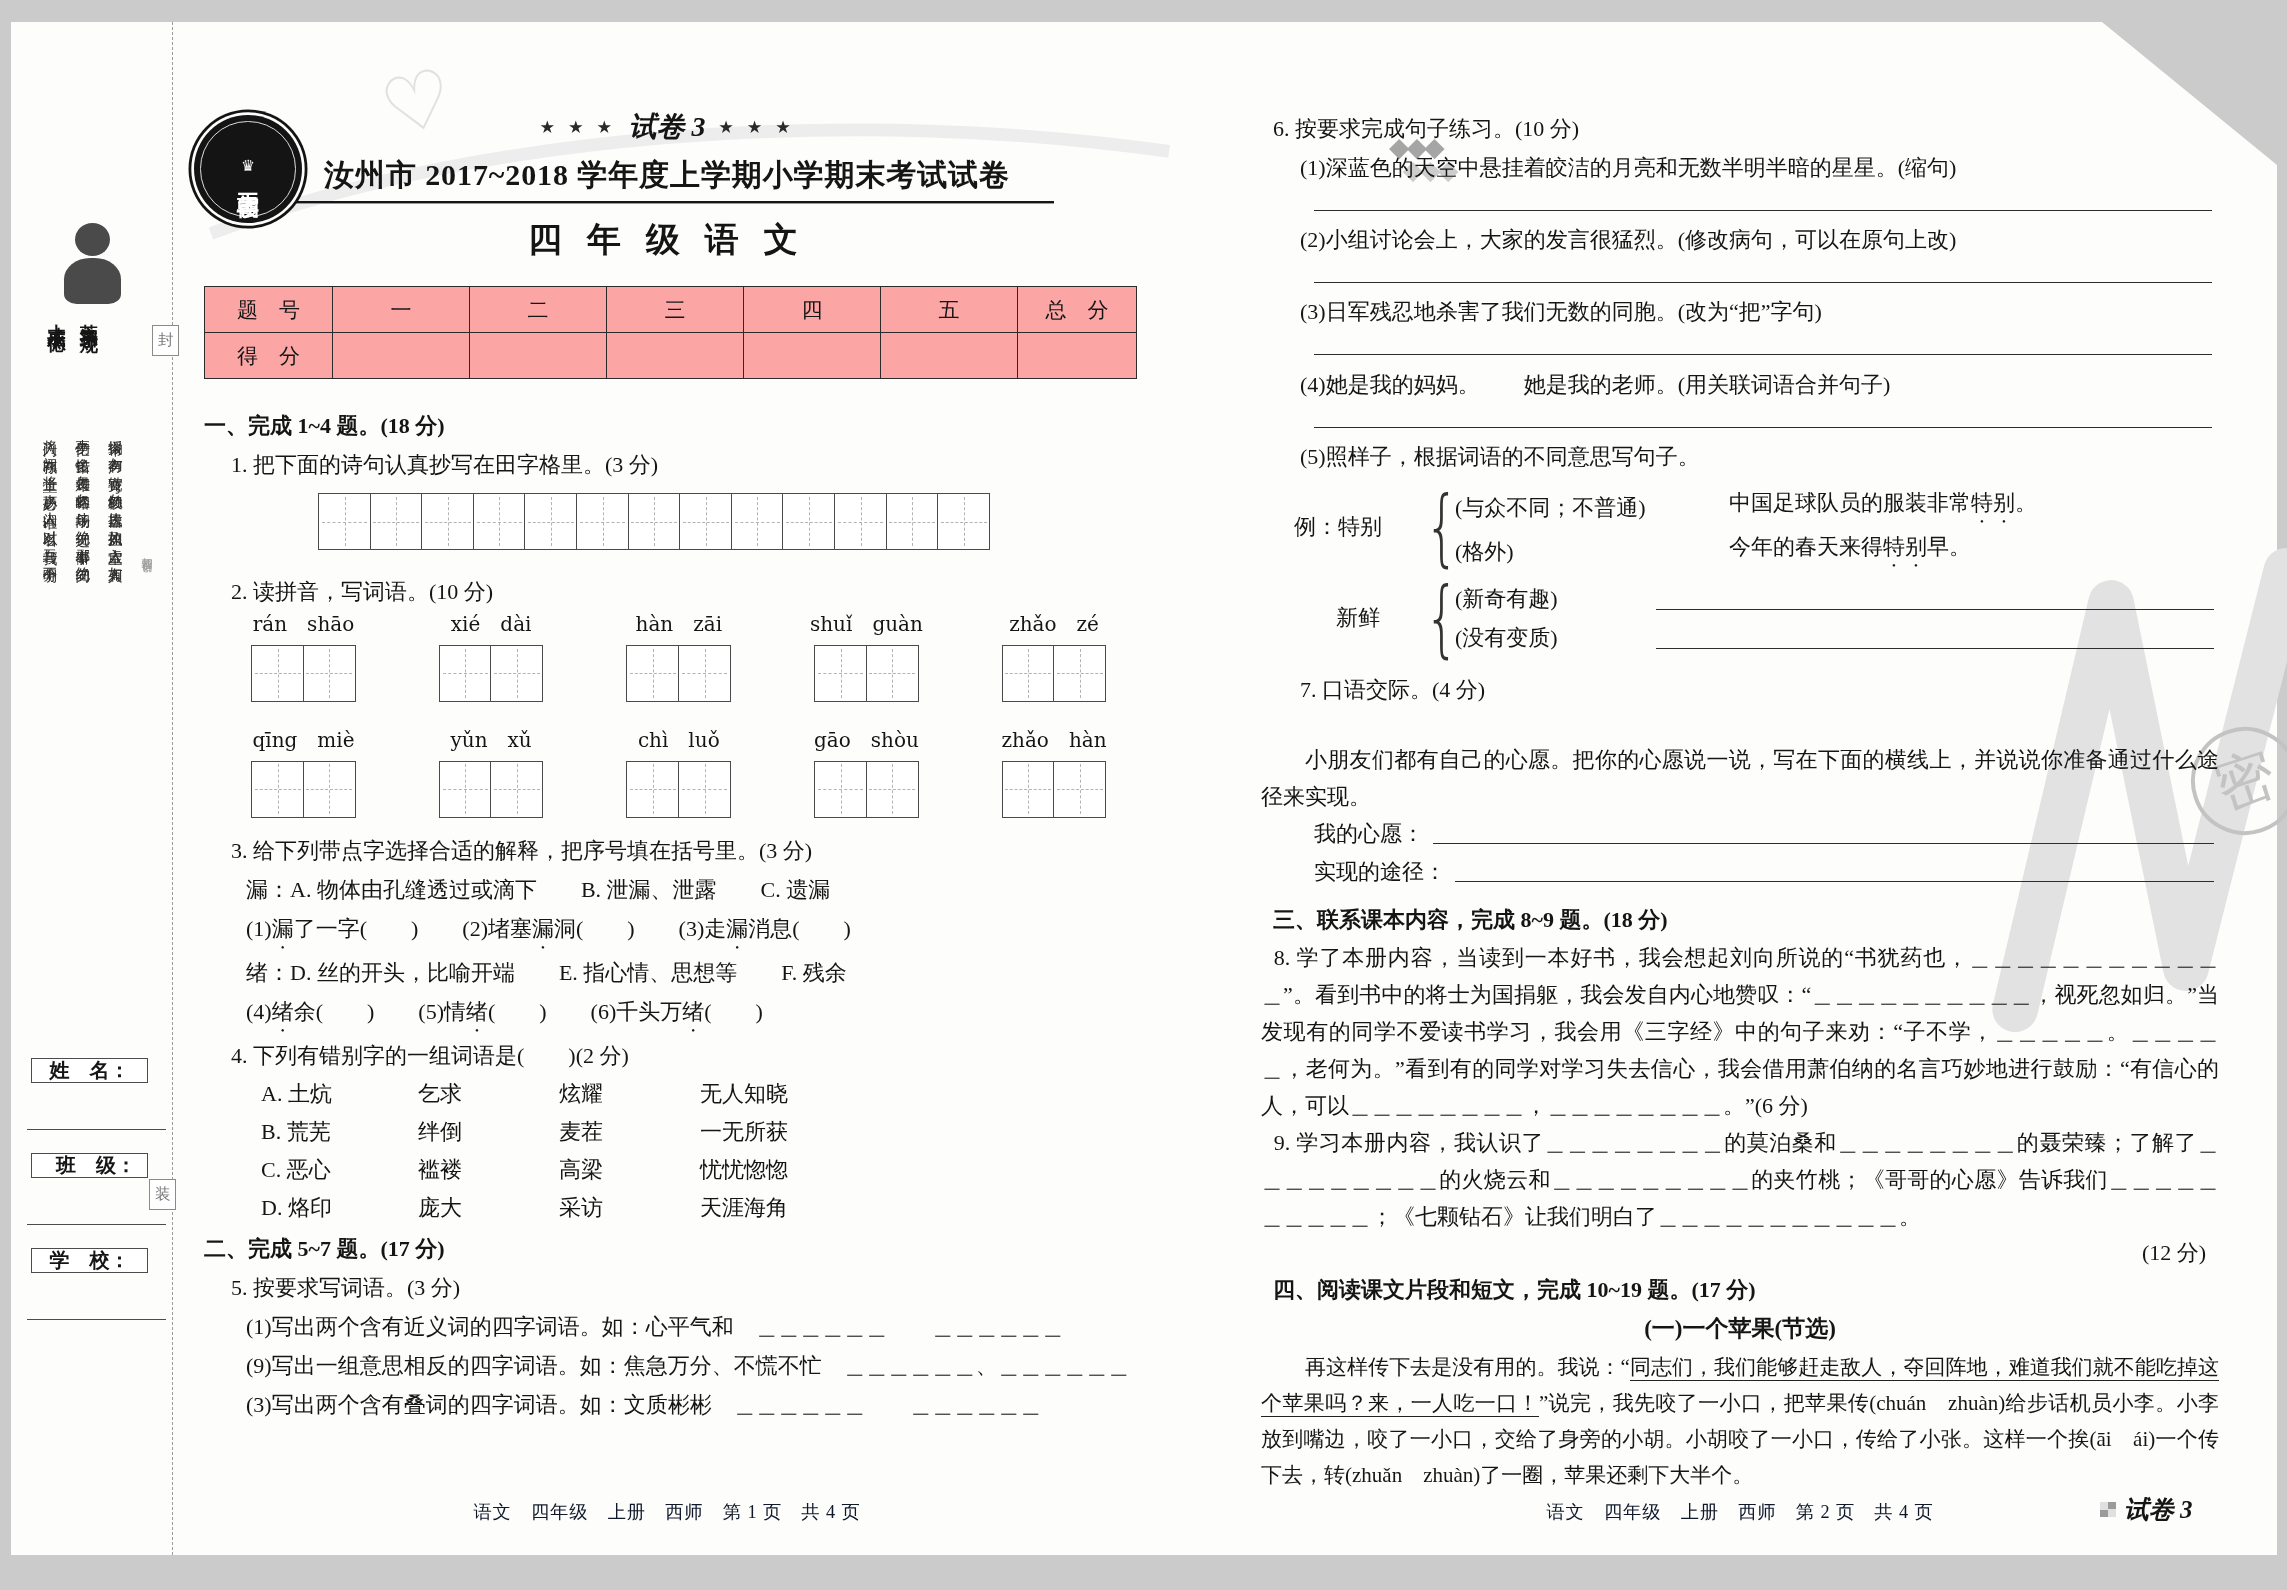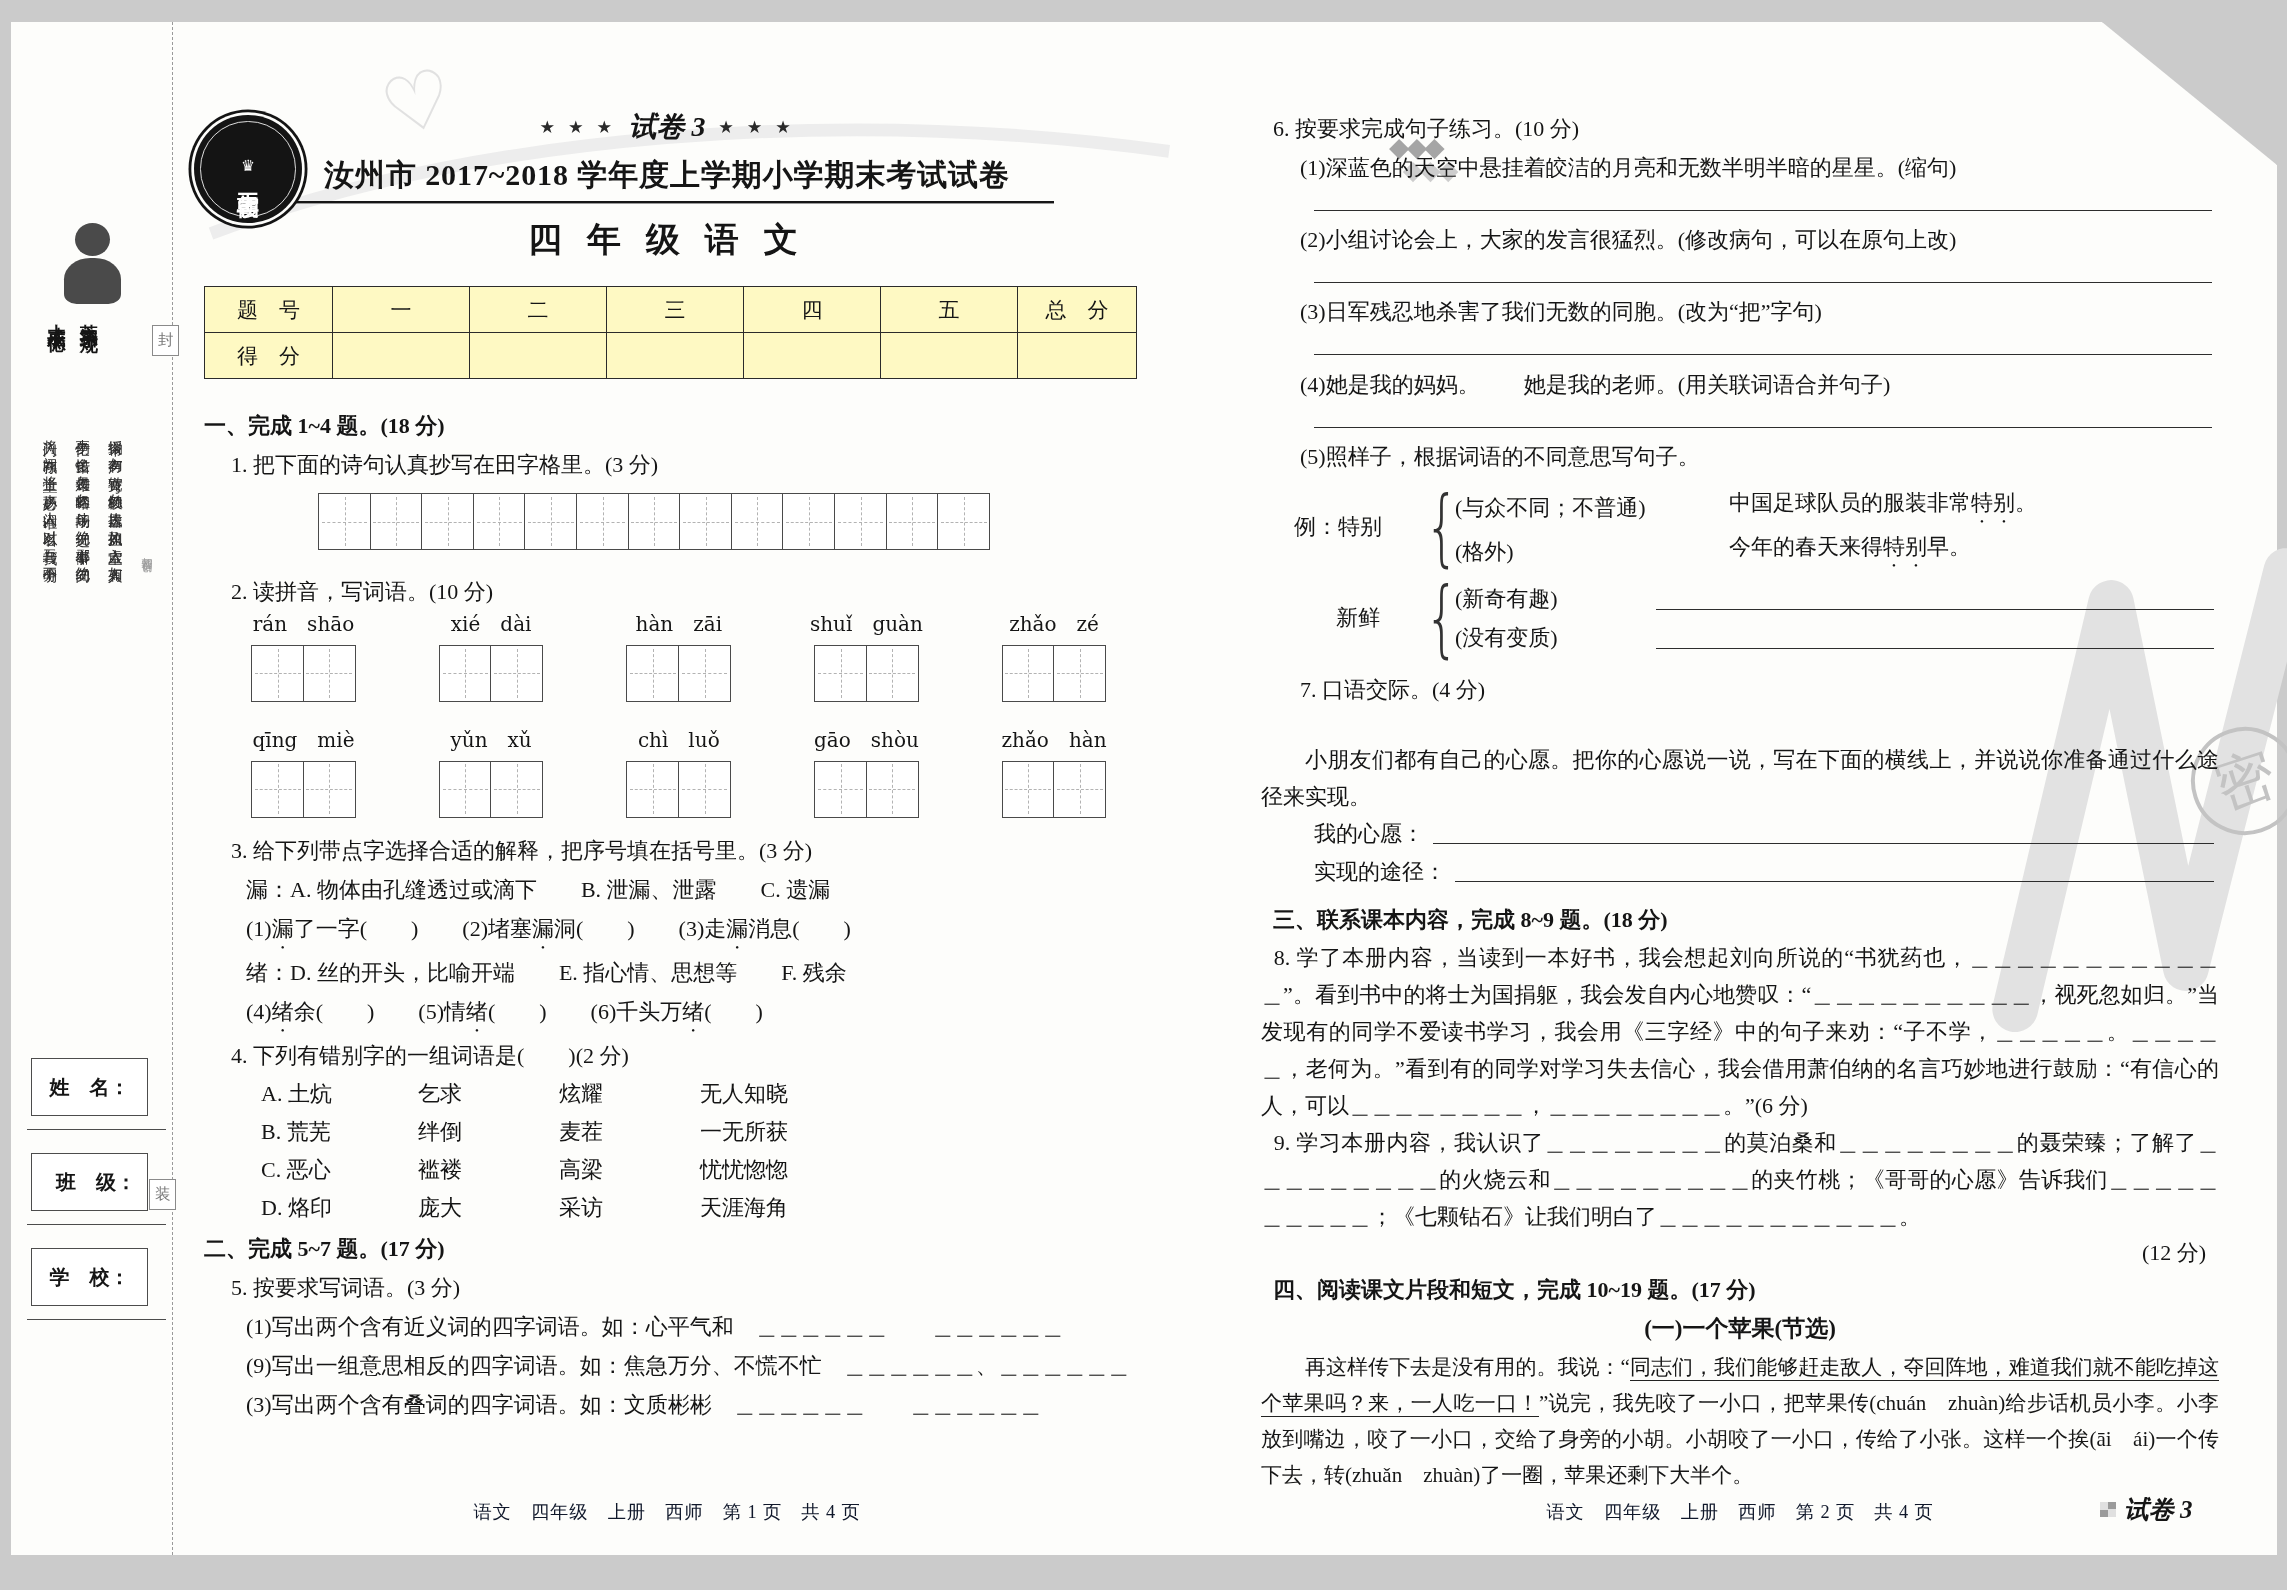--- a/index.html
+++ b/index.html
@@ -24,21 +24,21 @@
   .fig { position:absolute; left:51px; top:223px; width:84px; height:84px; z-index:2; }
   .fig::before { content:""; position:absolute; left:24px; top:0; width:35px; height:33px; border-radius:50%; background:#4a4a4a; }
   .fig::after { content:""; position:absolute; left:12.8px; top:35px; width:57px; height:46px; background:#4a4a4a;
                 border-radius:46% 46% 22% 22%; }
   .motto { position:absolute; left:44px; top:309px; display:flex; gap:7.3px; font-weight:bold; font-size:18.3px; z-index:2; }
   .motto span { writing-mode:vertical-rl; text-orientation:upright; letter-spacing:2.7px; }
   .dzg { position:absolute; left:40px; top:428px; height:484px; display:flex; gap:13.7px; z-index:2; }
   .vcol { writing-mode:vertical-rl; text-orientation:upright; font-size:14.6px; letter-spacing:0.9px; color:#2c2c2c; }
   .slogan { position:absolute; left:139px; top:548px; writing-mode:vertical-rl; text-orientation:upright;
             font-size:11px; color:#9c9c9c; letter-spacing:1.8px; z-index:2; }
-  .idbox { position:absolute; left:31px; width:117px; height:58px; border:1.4px solid #4c4c4c; background:#fff;
+  .idbox { position:absolute; left:31px; width:117px; height:25px; border:1.4px solid #4c4c4c; background:#fff;
            font-weight:bold; font-size:20px; display:flex; align-items:center; justify-content:center; z-index:2; }
   .idline { position:absolute; left:27.4px; width:139px; border-top:1.4px solid #4c4c4c; z-index:2; }
 
   
   .logo { position:absolute; left:194px; top:115px; width:108px; height:108px; background:#141414; border-radius:50%;
           display:flex; flex-direction:column; align-items:center; justify-content:center; color:#fff; z-index:3;
           box-shadow:0 0 0 2.7px #fdfdfb, 0 0 0 5.5px #141414; }
   .logo::after { content:""; position:absolute; inset:6.4px; border:1.4px solid rgba(255,255,255,.85); border-radius:50%; }
   .logo-crown { font-family:"DejaVu Sans",sans-serif; font-size:15.5px; line-height:16.4px; }
   .logo-text { writing-mode:vertical-rl; text-orientation:upright; font-size:22px; font-weight:bold; letter-spacing:1.8px; }
@@ -50,21 +50,21 @@
   .hr2 { width:773px; margin:4.6px auto 0; border-top:2.7px solid #161616; border-bottom:0.9px solid #9a9a9a; height:3.7px; }
   .subtitle { margin-top:12.8px; font-size:34px; font-weight:bold; letter-spacing:8.2px; }
   .heart { position:absolute; left:382px; top:57px; font-family:"DejaVu Sans",sans-serif; font-size:79px; color:#e1e1e1;
            transform:rotate(-14deg); z-index:1; }
   .diam { position:absolute; left:1389px; top:135px; z-index:1; font-family:"DejaVu Sans",sans-serif;
           font-size:26.5px; line-height:23px; letter-spacing:-2.7px; color:#a5a5a5; }
   .diam div:last-child { color:#cdcdcd; margin-left:13.7px; }
   .swoosh { position:absolute; left:183px; top:51px; z-index:1; }
 
   
-  .stable { position:absolute; left:204px; top:286px; border-collapse:collapse; z-index:2; background:#fef9c3; }
+  .stable { position:absolute; left:204px; top:286px; border-collapse:collapse; z-index:2; background:#fca5a5; }
   .stable td { border:1.8px solid #2b2b2b; height:46px; text-align:center; font-size:21px; }
 
   
   .line { font-size:22px; line-height:39px; }
   .sec { font-weight:bold; }
   .ml1 { margin-left:12px; } .ml2 { margin-left:39px; } .ml3 { margin-left:54px; }
   .center { text-align:center; }
   .dot { -webkit-text-emphasis:filled dot; -webkit-text-emphasis-position:under; 
          text-emphasis:filled dot; text-emphasis-position:under right; }
   .uline { border-bottom:1.6px solid #222; padding-bottom:0.9px; }

